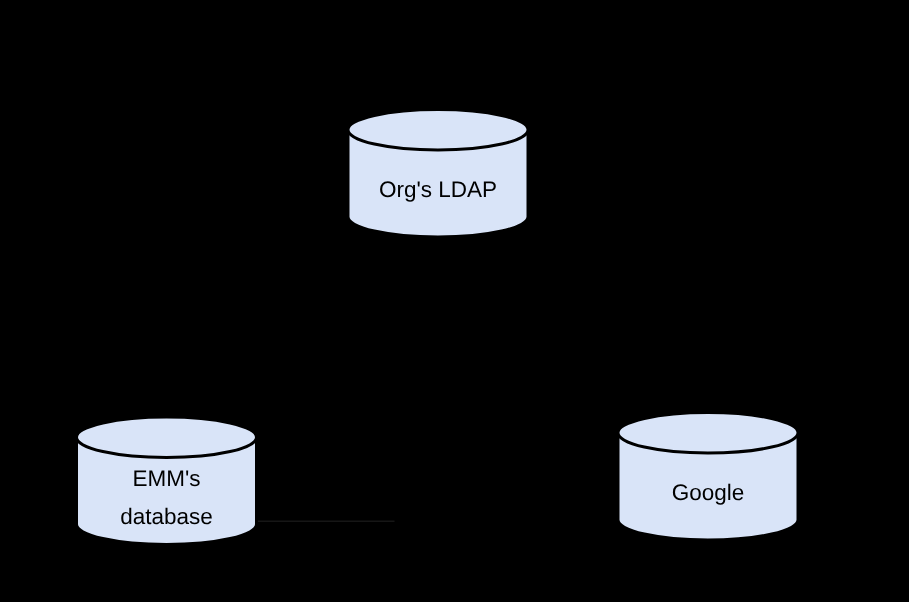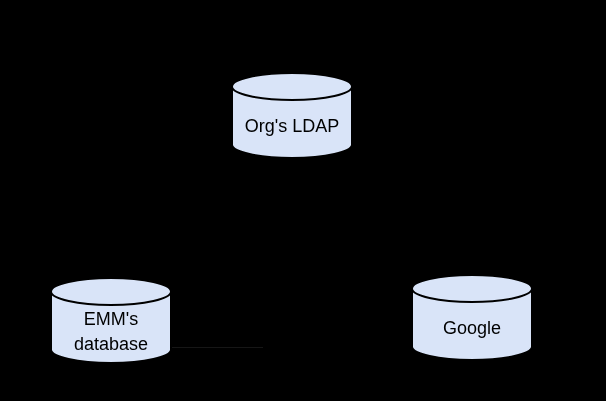--- a/index.html
+++ b/index.html
@@ -45,21 +45,21 @@
     position: absolute;
     left: 0;
     right: 0;
     top: 24px;
     bottom: 2px;
     display: flex;
     flex-direction: column;
     align-items: center;
     justify-content: center;
     text-align: center;
-    font-size: 18px;
+    font-size: 15px;
     line-height: 25px;
     color: var(--label-text);
   }
   .node-label span { display: block; white-space: nowrap; }
   .node-ldap   { left: 231px; top: 72px; }
   .node-emm    { left: 50px;  top: 277px; }
   .node-google { left: 411px; top: 274px; }
   .faint-connector {
     position: absolute;
     left: 172px;

